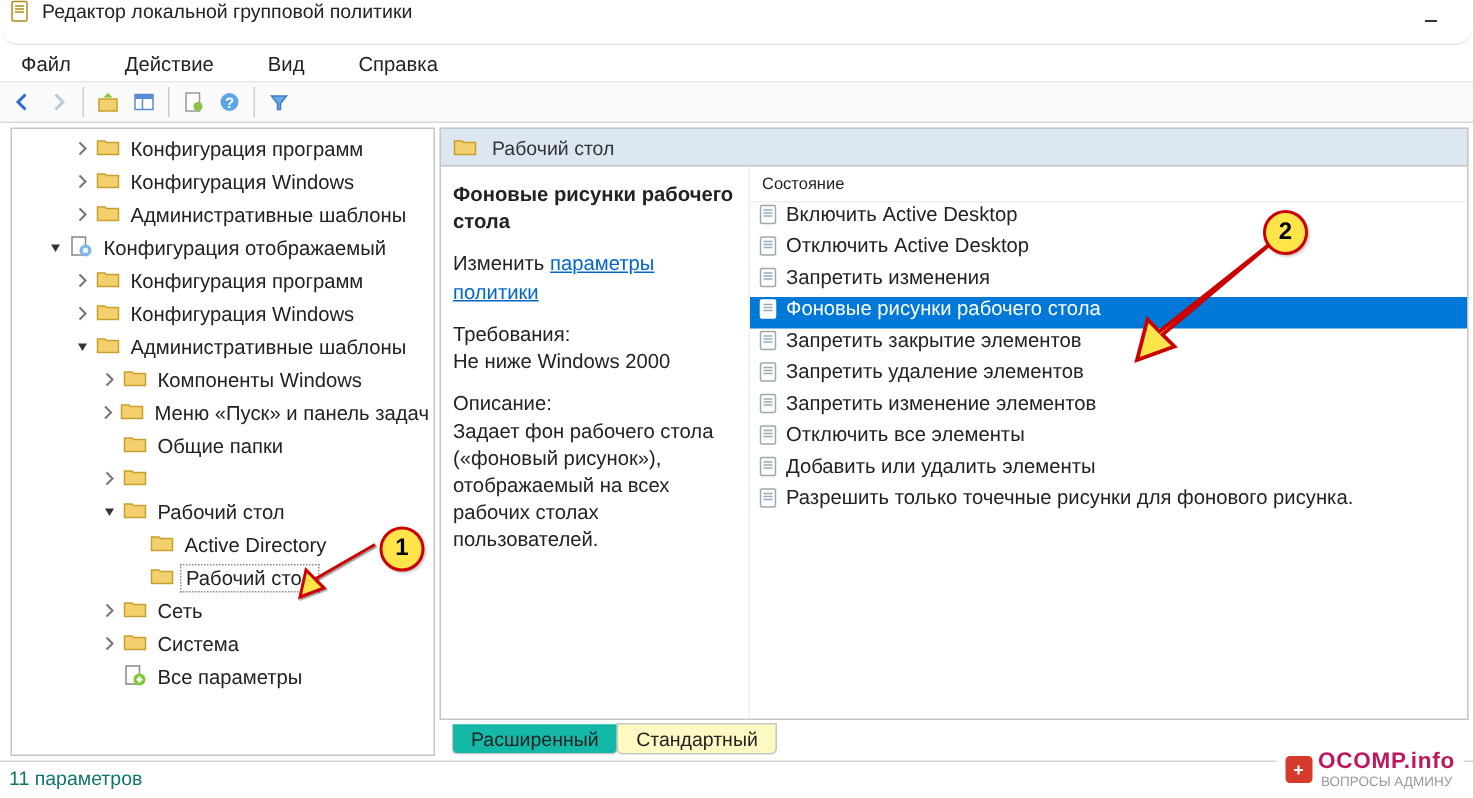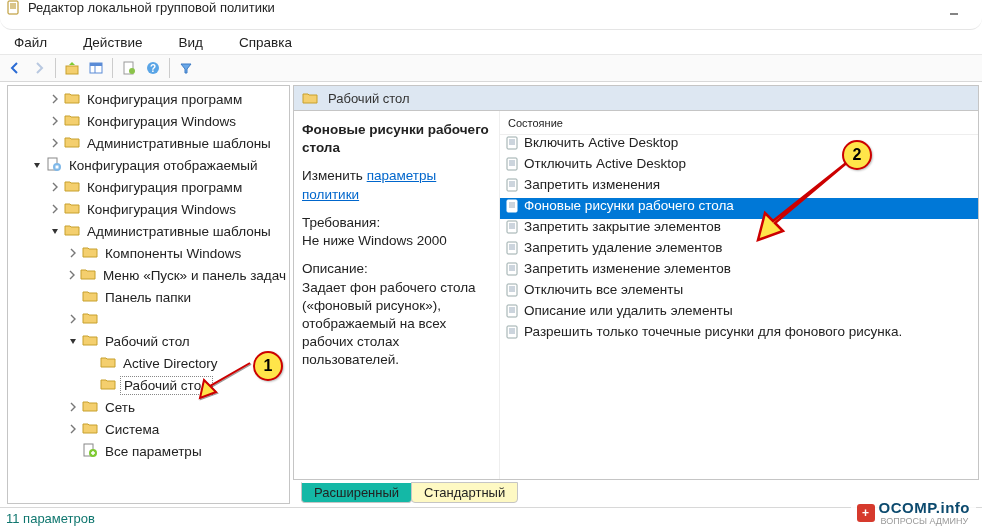--- a/index.html
+++ b/index.html
@@ -204,21 +204,21 @@
     font-size: 12px;
     display: flex; align-items: center; gap: 4px;
     color: #555;
     z-index: 60;
   }
   .watermark .plus {
     width: 18px; height: 18px; background: #d63a2d; border-radius: 3px;
     display: flex; align-items: center; justify-content: center; color: #fff;
     font-weight: bold;
   }
-  .watermark .big { font-weight: 700; color: #0c4a6e; font-size: 15px; letter-spacing: .5px; }
+  .watermark .big { font-weight: 700; color: #be185d; font-size: 15px; letter-spacing: .5px; }
   .watermark .sub { font-size: 9px; color: #999; text-transform: uppercase; margin-left: 2px; }
 </style>
 </head>
 <body>
 
 <div class="titlebar">
   <svg class="app-icon" viewBox="0 0 16 16">
     <rect x="2" y="1" width="10" height="13" rx="1" fill="#fff" stroke="#b38b17" stroke-width="1"></rect>
     <line x1="4" y1="4" x2="10" y2="4" stroke="#b38b17"></line>
     <line x1="4" y1="6" x2="10" y2="6" stroke="#b38b17"></line>
@@ -392,21 +392,21 @@
         </div>
         <div class="tree-row indent-3">
           <span class="expander blank">
             <svg width="10" height="10" viewBox="0 0 10 10">
               <path d="M3 1 L7 5 L3 9" fill="none" stroke="#777" stroke-width="1.4"></path>
             </svg>
           </span>
           <span><svg class="folder-icon" viewBox="0 0 16 16">
               <path d="M1 4 L6 4 L7 5 L15 5 L15 13 L1 13 Z" fill="#f4cf6e" stroke="#c7a02c"></path>
             </svg></span>
-          <span class="tree-label">Панель папки</span>
+          <span class="tree-label">Общие папки</span>
         </div>
         <div class="tree-row indent-3">
           <span class="expander">
             <svg width="10" height="10" viewBox="0 0 10 10">
               <path d="M3 1 L7 5 L3 9" fill="none" stroke="#777" stroke-width="1.4"></path>
             </svg>
           </span>
           <span><svg class="folder-icon" viewBox="0 0 16 16">
               <path d="M1 4 L6 4 L7 5 L15 5 L15 13 L1 13 Z" fill="#f4cf6e" stroke="#c7a02c"></path>
             </svg></span>
@@ -582,21 +582,21 @@
                 </svg></span>
               <span>Отключить все элементы</span>
             </div>
             <div class="list-item">
               <span><svg class="setting-icon" viewBox="0 0 16 16">
                   <rect x="3" y="2" width="10" height="12" rx="1" fill="#fff" stroke="#9aa"></rect>
                   <line x1="5" y1="5" x2="11" y2="5" stroke="#9ab"></line>
                   <line x1="5" y1="7" x2="11" y2="7" stroke="#9ab"></line>
                   <line x1="5" y1="9" x2="11" y2="9" stroke="#9ab"></line>
                 </svg></span>
-              <span>Описание или удалить элементы</span>
+              <span>Добавить или удалить элементы</span>
             </div>
             <div class="list-item">
               <span><svg class="setting-icon" viewBox="0 0 16 16">
                   <rect x="3" y="2" width="10" height="12" rx="1" fill="#fff" stroke="#9aa"></rect>
                   <line x1="5" y1="5" x2="11" y2="5" stroke="#9ab"></line>
                   <line x1="5" y1="7" x2="11" y2="7" stroke="#9ab"></line>
                   <line x1="5" y1="9" x2="11" y2="9" stroke="#9ab"></line>
                 </svg></span>
               <span>Разрешить только точечные рисунки для фонового рисунка.</span>
             </div>

